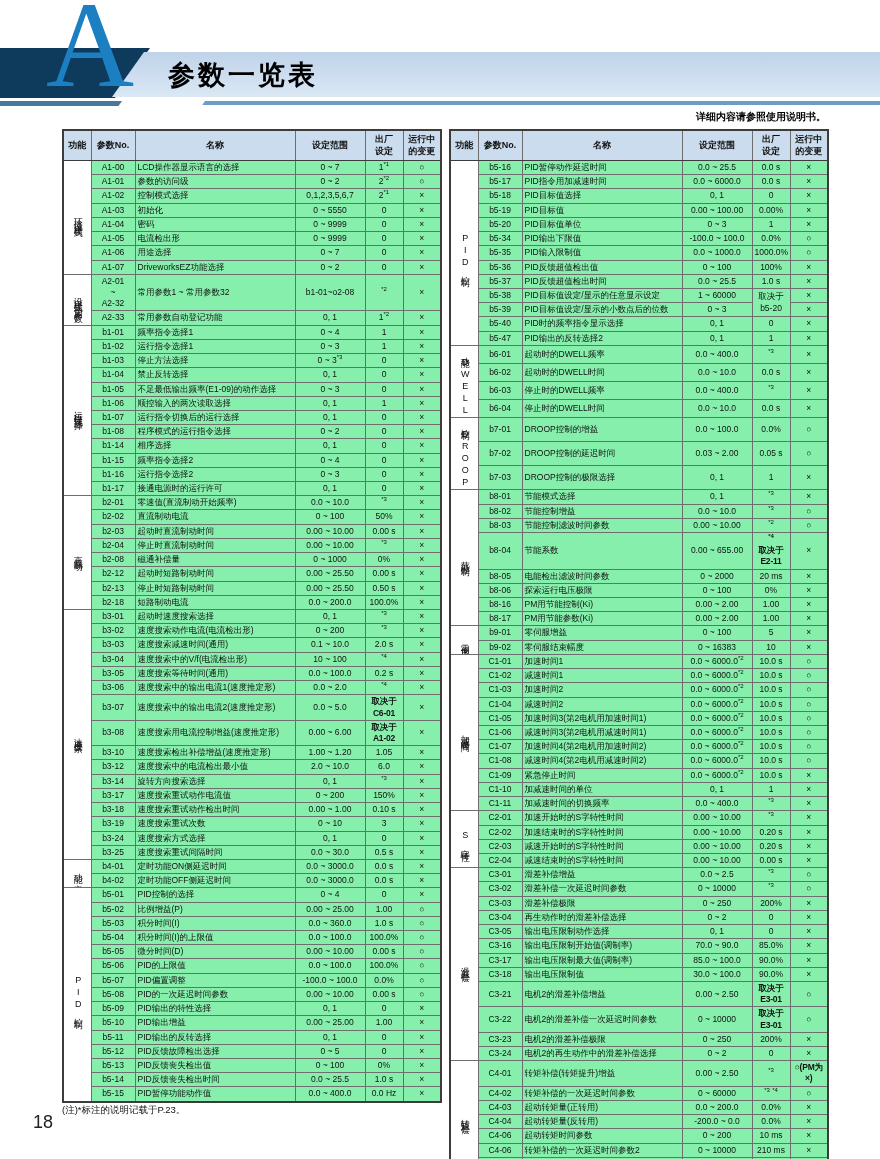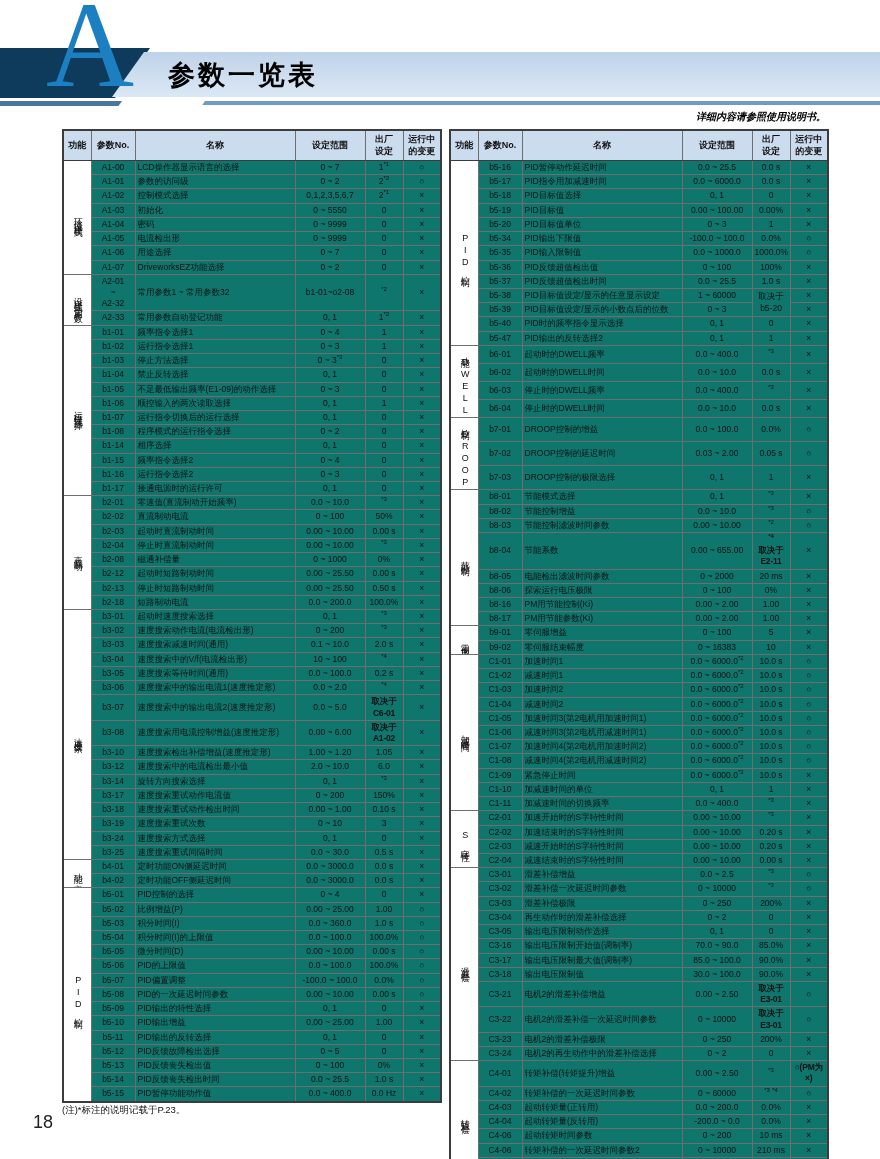--- a/index.html
+++ b/index.html
@@ -31,27 +31,27 @@
     position:absolute;left:46px;top:-16px;
     font-family:"Liberation Serif","DejaVu Serif",serif;
     font-size:122px;font-weight:normal;color:#1b7fc2;z-index:3;line-height:1;
   }
   .banner .title{
     position:absolute;left:148px;top:57px;z-index:4;
     font-size:27px;font-weight:bold;letter-spacing:3px;color:#000;margin-left:20px;
   }
   .top-note{
     position:absolute;right:54px;top:110px;
-    font-size:10px;font-weight:bold;color:#000;font-style:italic;
+    font-size:10px;font-weight:bold;color:#000;
   }
   
   .tables{position:absolute;left:62px;top:129px;display:flex;gap:7px;align-items:flex-start;}
   table.ptable{
     border-collapse:collapse;table-layout:fixed;width:378px;
-    border:2px solid #3c3c3c;background:#0f766e;
+    border:2px solid #3c3c3c;background:#86efac;
   }
   .ptable col.c-func{width:28px;}
   .ptable col.c-no{width:44px;}
   .ptable col.c-name{width:160px;}
   .ptable col.c-range{width:70px;}
   .ptable col.c-fact{width:38px;}
   .ptable col.c-chg{width:38px;}
   .ptable th,.ptable td{
     border:1px solid #6e6e6e;font-size:8.5px;line-height:1.32;
     padding:1px 2px;overflow:hidden;vertical-align:middle;

